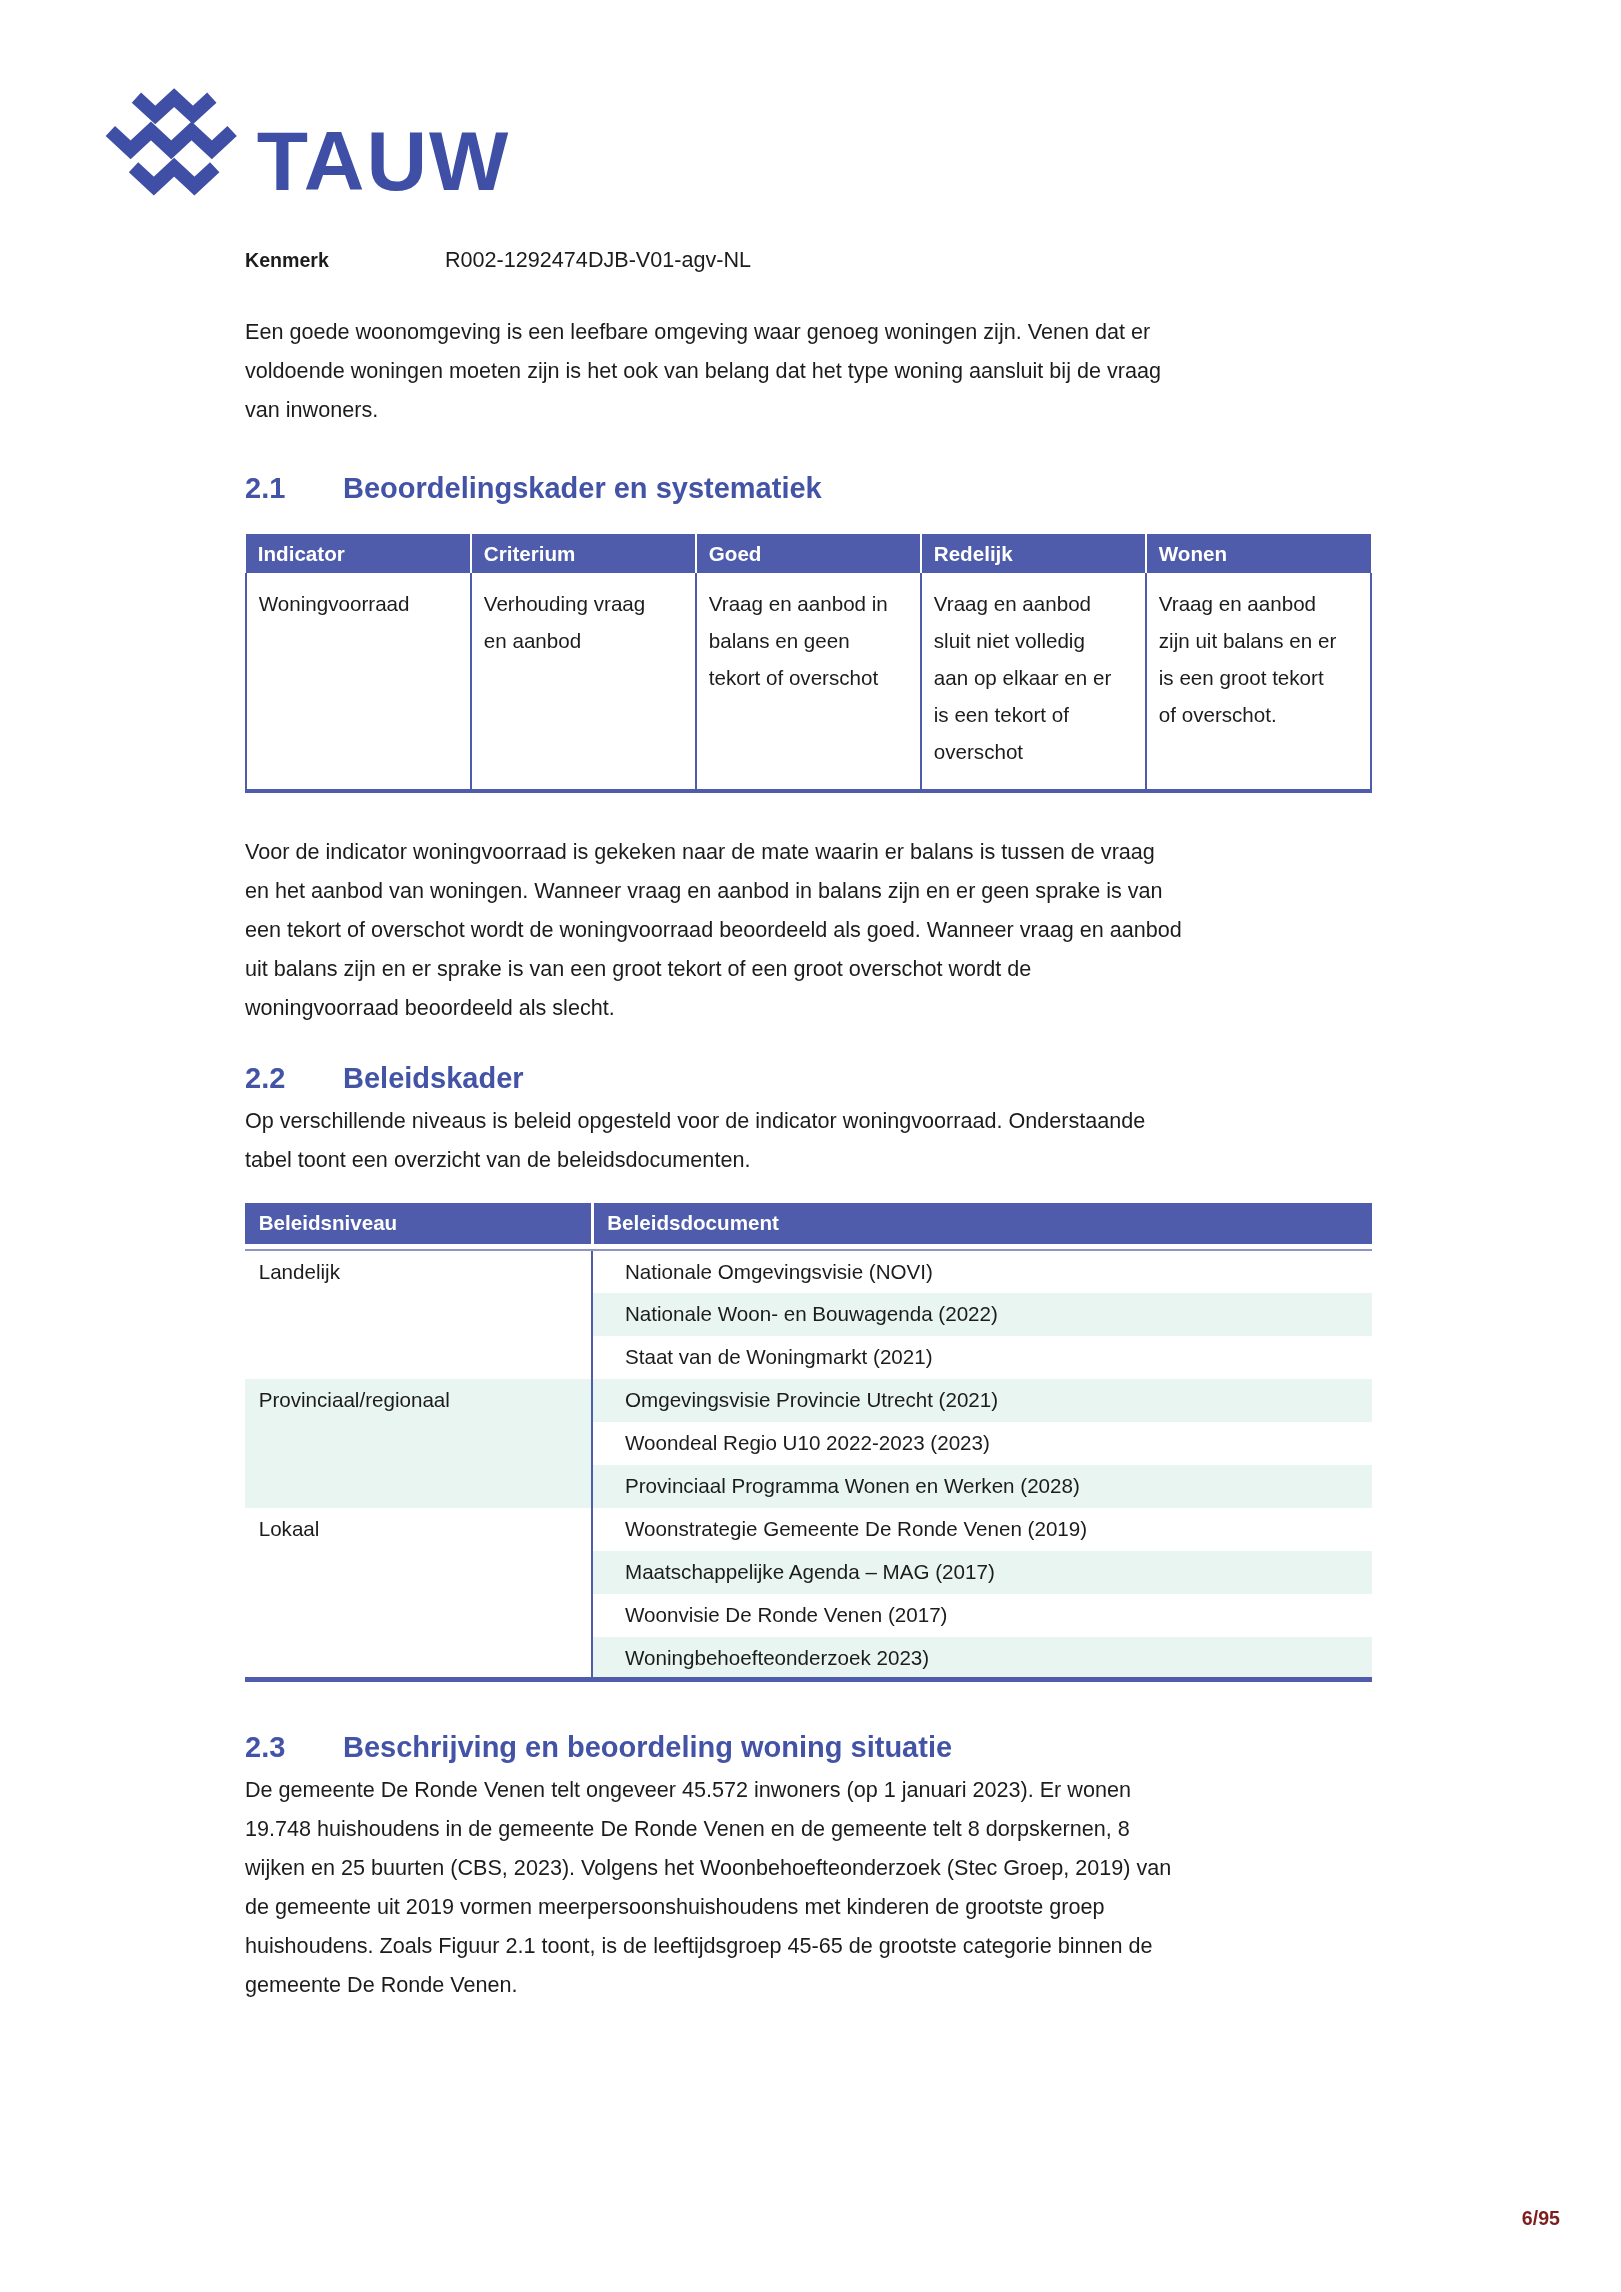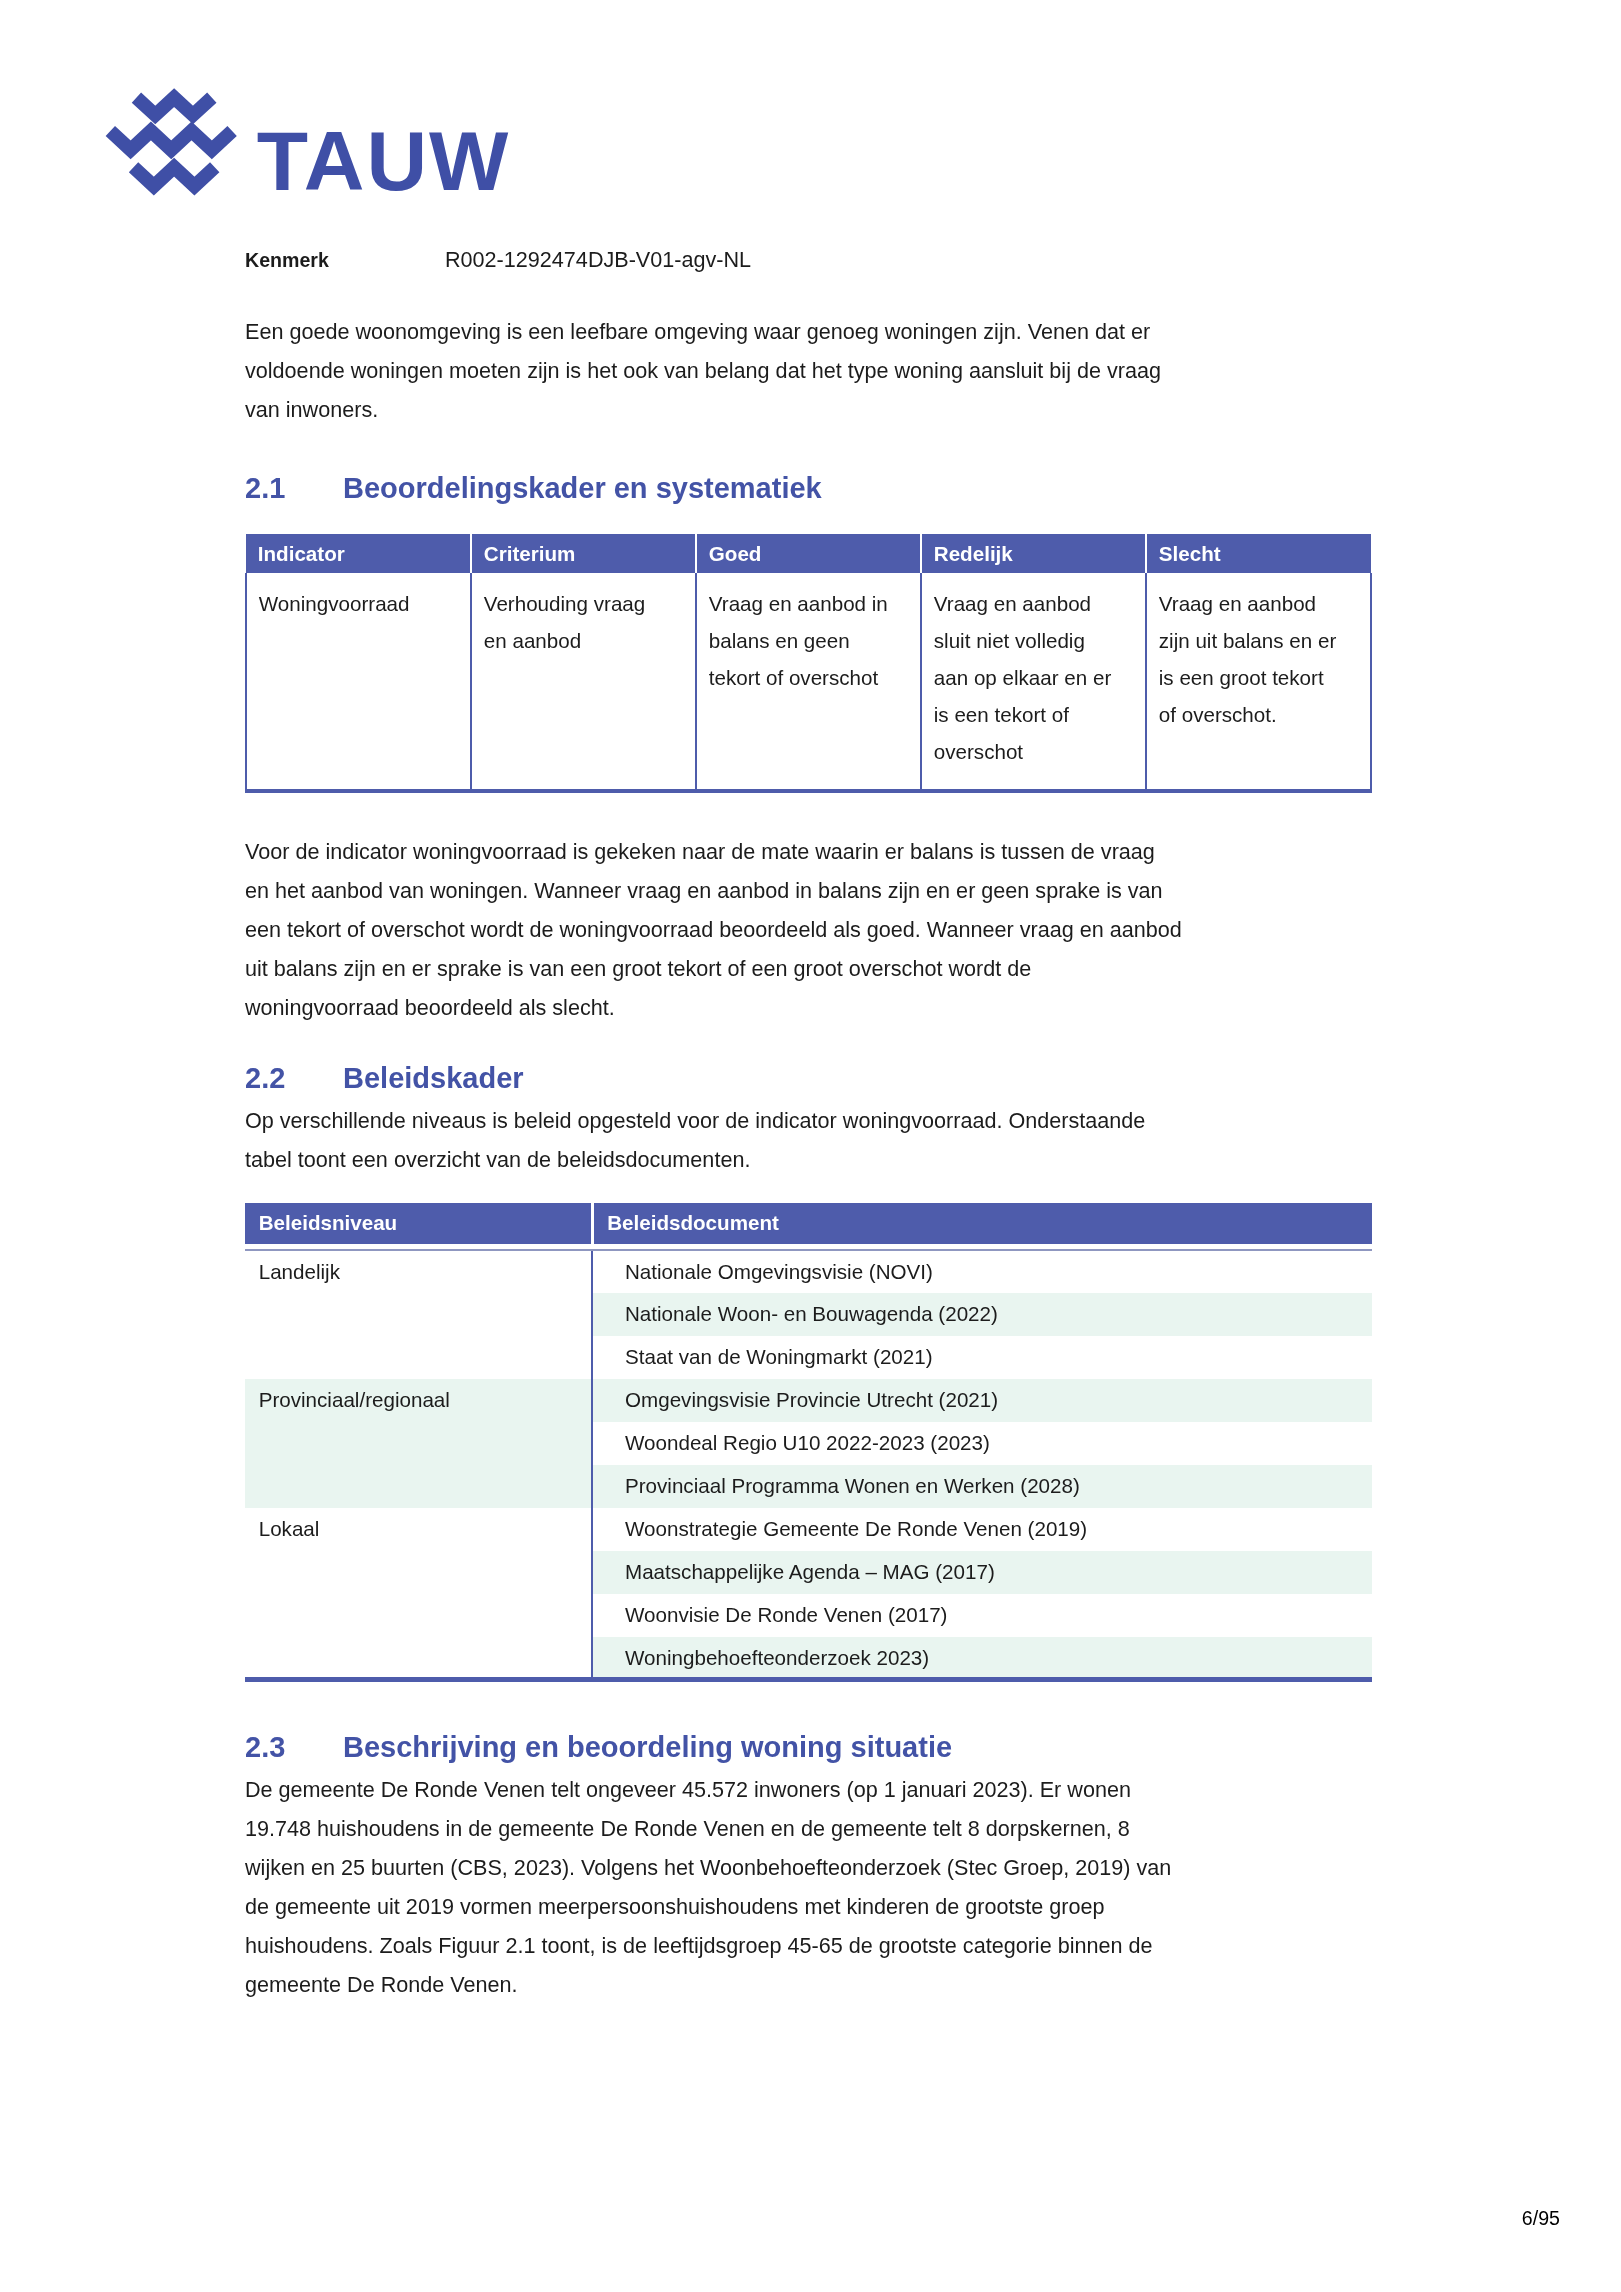--- a/index.html
+++ b/index.html
@@ -43,21 +43,21 @@
     background:#4E5CAB; color:#fff; font-size:20.6px; font-weight:bold; text-align:left;
     height:41px; padding:0 13.7px; vertical-align:middle; border-right:3.9px solid #fff;
   }
   table.policy th:last-child { border-right:none; }
   table.policy tr.gap td { height:5.9px; padding:0; border:none; border-bottom:2px solid #8F97C0; background:#fff; }
   table.policy td { font-size:20.6px; vertical-align:top; padding:9.8px 13.7px 0 13.7px; height:43px; }
   table.policy td.level { border:none; }
   table.policy td.doc { border-left:2px solid #4E5CAB;padding-left:32px; }
   .band { background:#E9F5F0; }
   
-  .page-number { position:absolute; top:2207px; right:61px; font-size:19.6px; font-weight:normal; color:#000000; }
+  .page-number { position:absolute; top:2207px; right:61px; font-size:19.6px; font-weight:bold; color:#7f1d1d; }
 </style>
 </head>
 <body>
 
 <div class="page">
 
   <div class="logo-row">
     <svg class="logo-mark" viewBox="0 0 190 160" xmlns="http://www.w3.org/2000/svg" aria-hidden="true">
       <g stroke="#3F4FA6" stroke-width="19" fill="none" stroke-linejoin="miter" stroke-linecap="butt">
         <polyline points="48,16 74,40 100,16 126,40 152,16"></polyline>
@@ -79,21 +79,21 @@
 
   <h2 class="section"><span class="num">2.1</span><span>Beoordelingskader en systematiek</span></h2>
 
   <table class="assess">
     <thead>
       <tr>
         <th>Indicator</th>
         <th>Criterium</th>
         <th>Goed</th>
         <th>Redelijk</th>
-        <th>Slecht</th>
+        <th>Wonen</th>
       </tr>
     </thead>
     <tbody>
       <tr>
         <td>Woningvoorraad</td>
         <td>Verhouding vraag
 en aanbod</td>
         <td>Vraag en aanbod in
 balans en geen
 tekort of overschot</td>

